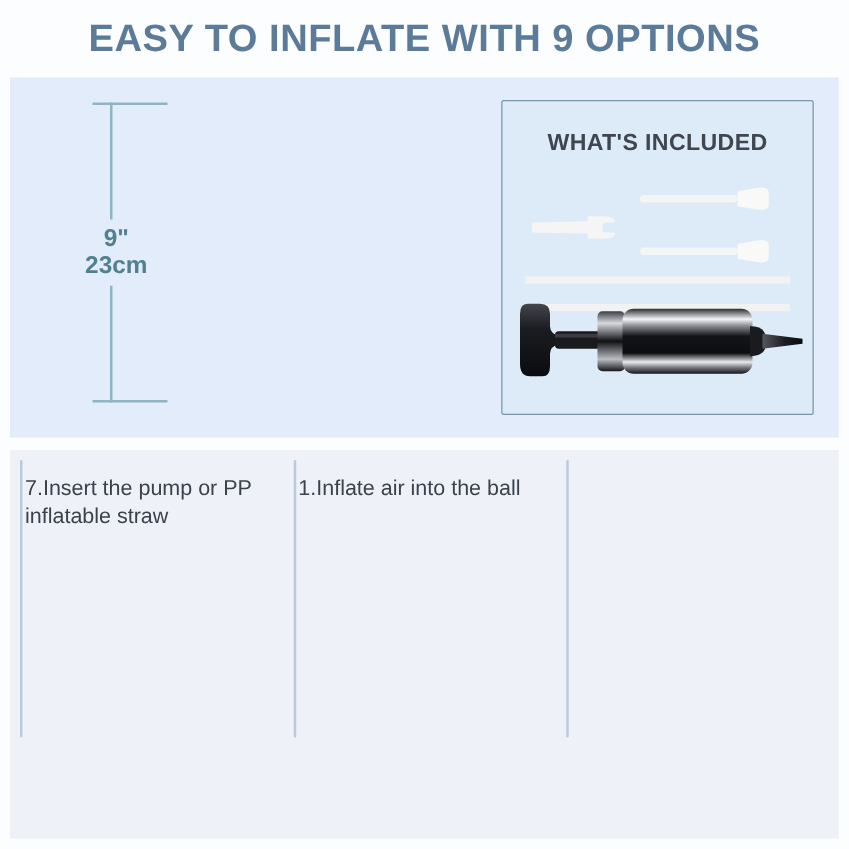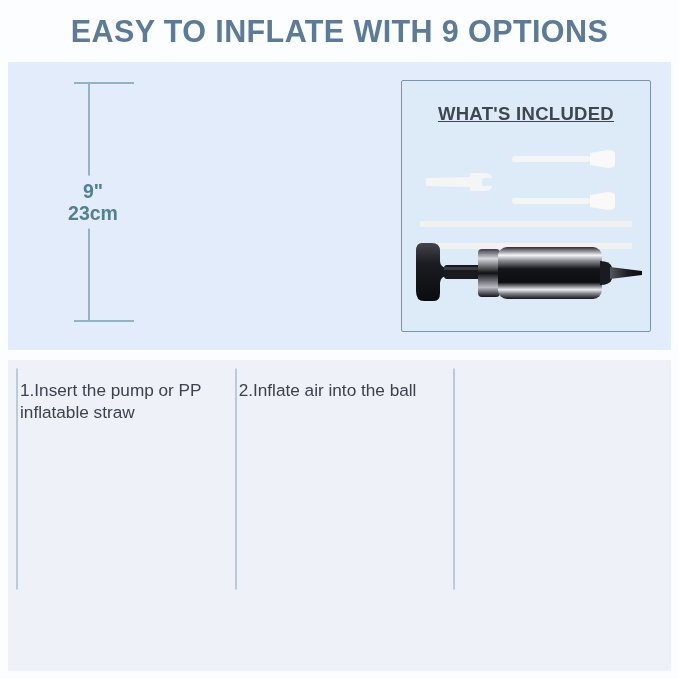--- a/index.html
+++ b/index.html
@@ -143,21 +143,20 @@
     overflow: hidden;
   }
   .included-title {
     text-align: center;
     margin-top: 22px;
     font-size: 18.5px;
     font-weight: bold;
     color: #3f4650;
     letter-spacing: 0.3px;
     font-family: "Liberation Sans", sans-serif;
-    text-decoration: underline;
   }
 
   .accessories {
     position: absolute;
     left: 0; top: 68px;
     width: 100%;
     height: 100px;
   }
   .acc { position: absolute; }
 
@@ -366,21 +365,21 @@
 
         <svg style="position:absolute; right:-4px; top:118px;" width="100" height="62" viewBox="0 0 100 62">
           <path d="M2 36 L22 20 Q30 14 40 18 L44 20 L34 36 Z" fill="#141519"></path>
           <rect x="36" y="4" width="34" height="22" rx="5" transform="rotate(-22 53 15)" fill="#1a1b20"></rect>
           <path d="M34 28 Q30 18 40 14 Q54 8 68 14 Q82 20 86 32 Q90 44 80 50
                    Q70 56 56 52 Q42 48 34 38 Z" fill="#f3d2c2"></path>
           <path d="M44 18 Q56 12 68 18" stroke="#e4b8a4" stroke-width="1.6" fill="none" opacity="0.7"></path>
           <path d="M70 10 L96 2 L100 10 L74 20 Z" fill="#101115"></path>
         </svg>
       </div>
-      <div class="step-caption">1.Insert the pump or PP inflatable straw</div>
+      <div class="step-caption">7.Insert the pump or PP inflatable straw</div>
     </div>
 
     <div class="step">
       <div class="step-img">
         <svg style="position:absolute; left:4px; top:2px;" width="72" height="52" viewBox="0 0 72 52">
           <path d="M2 12 Q0 6 8 4 Q18 0 28 4 Q40 8 46 18 Q50 26 48 32
                    Q46 38 38 38 L22 38 Q10 38 4 30 Q0 22 2 12 Z" fill="#f3d2c2"></path>
           <path d="M38 10 Q46 7 50 11 Q53 14 51 18 L46 22 Q41 18 38 14 Z" fill="#eec3b0"></path>
           <path d="M48 13 L52 11 L56 26" stroke="#ddd9d2" stroke-width="2" fill="none"></path>
           <path d="M55 24 L57 44" stroke="#e9e6e0" stroke-width="2.2" fill="none"></path>
@@ -394,21 +393,21 @@
 
         <svg style="position:absolute; right:-6px; top:122px;" width="100" height="60" viewBox="0 0 100 60">
           <path d="M0 38 L22 22 Q30 16 40 20 L44 22 L32 38 Z" fill="#141519"></path>
           <rect x="36" y="6" width="32" height="20" rx="5" transform="rotate(-22 52 16)" fill="#1a1b20"></rect>
           <path d="M32 30 Q28 20 38 16 Q52 10 66 16 Q80 22 84 34 Q88 46 78 51
                    Q68 56 54 52 Q40 48 32 40 Z" fill="#f3d2c2"></path>
           <path d="M42 20 Q54 14 66 20" stroke="#e4b8a4" stroke-width="1.5" fill="none" opacity="0.7"></path>
           <path d="M68 12 L96 3 L100 11 L72 22 Z" fill="#101115"></path>
         </svg>
       </div>
-      <div class="step-caption">2.Inflate air into the ball</div>
+      <div class="step-caption">1.Inflate air into the ball</div>
     </div>
 
     <div class="step">
       <div class="step-img">
 
         <svg style="position:absolute; right:2px; top:0px;" width="102" height="56" viewBox="0 0 102 56">
           <path d="M6 24 Q4 16 14 12 Q26 6 44 8 Q64 10 78 4 Q92 0 100 4 L102 56 L14 56
                    Q4 50 6 38 Z" fill="#f3d2c2"></path>
           <path d="M8 26 Q20 18 38 18 Q58 18 74 12" stroke="#e4b8a4" stroke-width="1.8" fill="none" opacity="0.65"></path>
           <path d="M6 30 Q18 24 34 24" stroke="#e9bda9" stroke-width="1.4" fill="none" opacity="0.5"></path>

